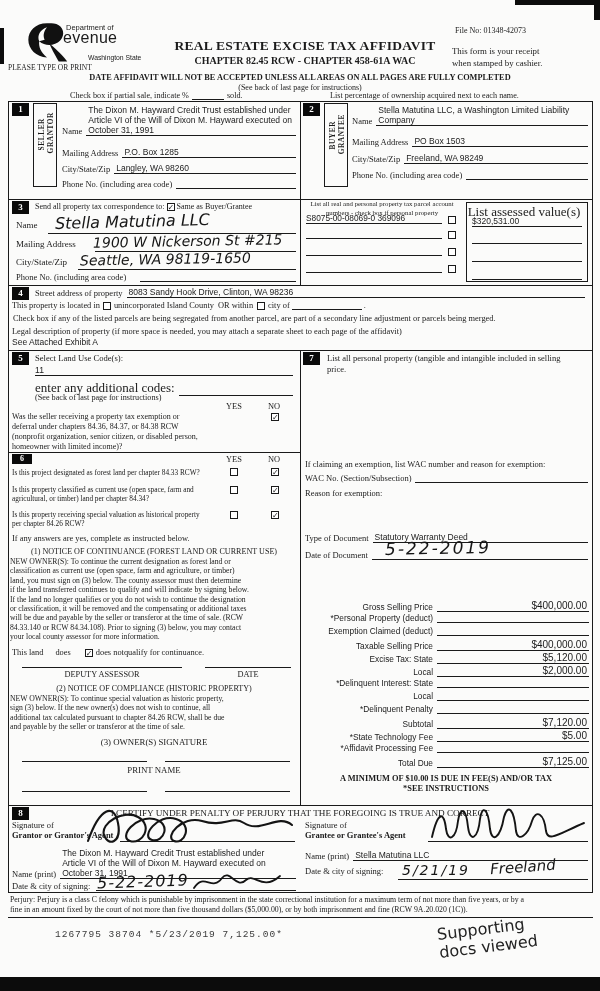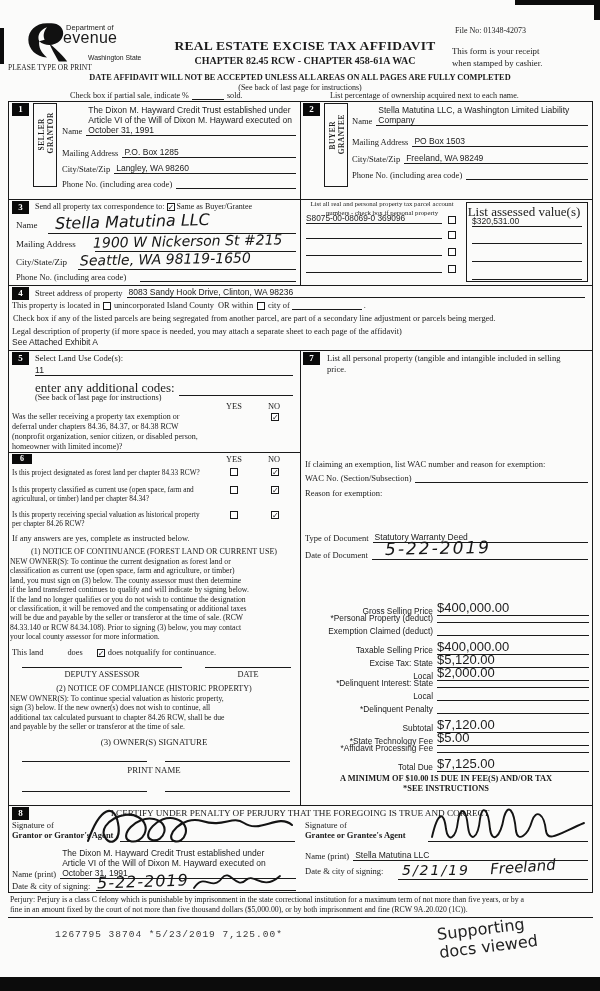--- a/index.html
+++ b/index.html
@@ -19,21 +19,21 @@
   .cb{display:inline-block;width:8px;height:8px;border:1px solid #1a1a1a;font:bold 8px/8px "DejaVu Sans",sans-serif;text-align:center;vertical-align:-1px;background:#fff;flex:none}
   .badge{position:absolute;background:#0a0a0a;color:#fff;font:bold 9px/13px "Liberation Serif",serif;text-align:center;width:17px;height:13px}
   .frow{display:flex;align-items:flex-end}
   .fill{flex:1;border-bottom:1px solid #1a1a1a;min-height:9px}
   .lab{font-size:8.5px;margin-right:4px;white-space:nowrap}
   .val{font-size:8.5px;padding-left:2px;white-space:nowrap}
   .vlab{position:absolute;writing-mode:vertical-rl;transform:rotate(180deg);font:bold 7.3px "Liberation Serif",serif;letter-spacing:.6px}
   .qtxt{font-family:"Liberation Serif",serif;font-size:7.3px;line-height:1.25}
   .ntxt{font-family:"Liberation Serif",serif;font-size:7.7px;line-height:1.22}
   .feelab{width:128px;text-align:right;margin-right:4px;font-size:8.3px;white-space:nowrap}
-  .feeval{flex:1;border-bottom:1px solid #1a1a1a;font-size:13px;padding-right:2px;min-height:9px}
+  .feeval{flex:1;border-bottom:1px solid #1a1a1a;text-align:right;font-size:10px;padding-right:2px;min-height:9px}
   svg{display:block}
 </style>
 </head>
 <body>
 
 <div class="page">
 
   <div class="blk" style="left:515px;top:0;width:85px;height:5px"></div>
   <div class="blk" style="left:594px;top:0;width:6px;height:20px"></div>
   <div class="blk" style="left:0;top:28px;width:4px;height:36px"></div>
@@ -240,21 +240,21 @@
 land, you must sign on (3) below.  The county assessor must then determine
 if the land transferred continues to qualify and will indicate by signing below.
 If the land no longer qualifies or you do not wish to continue the designation
 or classification, it will be removed and the compensating or additional taxes
 will be due and payable by the seller or transferor at the time of sale.  (RCW
 84.33.140 or RCW 84.34.108).  Prior to signing (3) below, you may contact
 your local county assessor for more information.</div>
 
   <div class="abs frow serif" style="left:12px;top:648px;width:286px;font-size:8.4px">
     <span>This land</span>
-    <span style="margin-left:24px">does</span>
+    <span style="margin-left:12px">does</span>
     <span class="cb" style="margin-left:14px;margin-right:3px">✓</span>
     <span>does not</span>
     <span style="">qualify for continuance.</span>
   </div>
 
   <div class="ln" style="left:22px;top:667px;width:160px;height:1px"></div>
   <div class="ln" style="left:205px;top:667px;width:86px;height:1px"></div>
   <div class="abs serif ctr" style="left:22px;top:670px;width:160px;font-size:8.3px">DEPUTY ASSESSOR</div>
   <div class="abs serif ctr" style="left:205px;top:670px;width:86px;font-size:8.3px">DATE</div>
 

